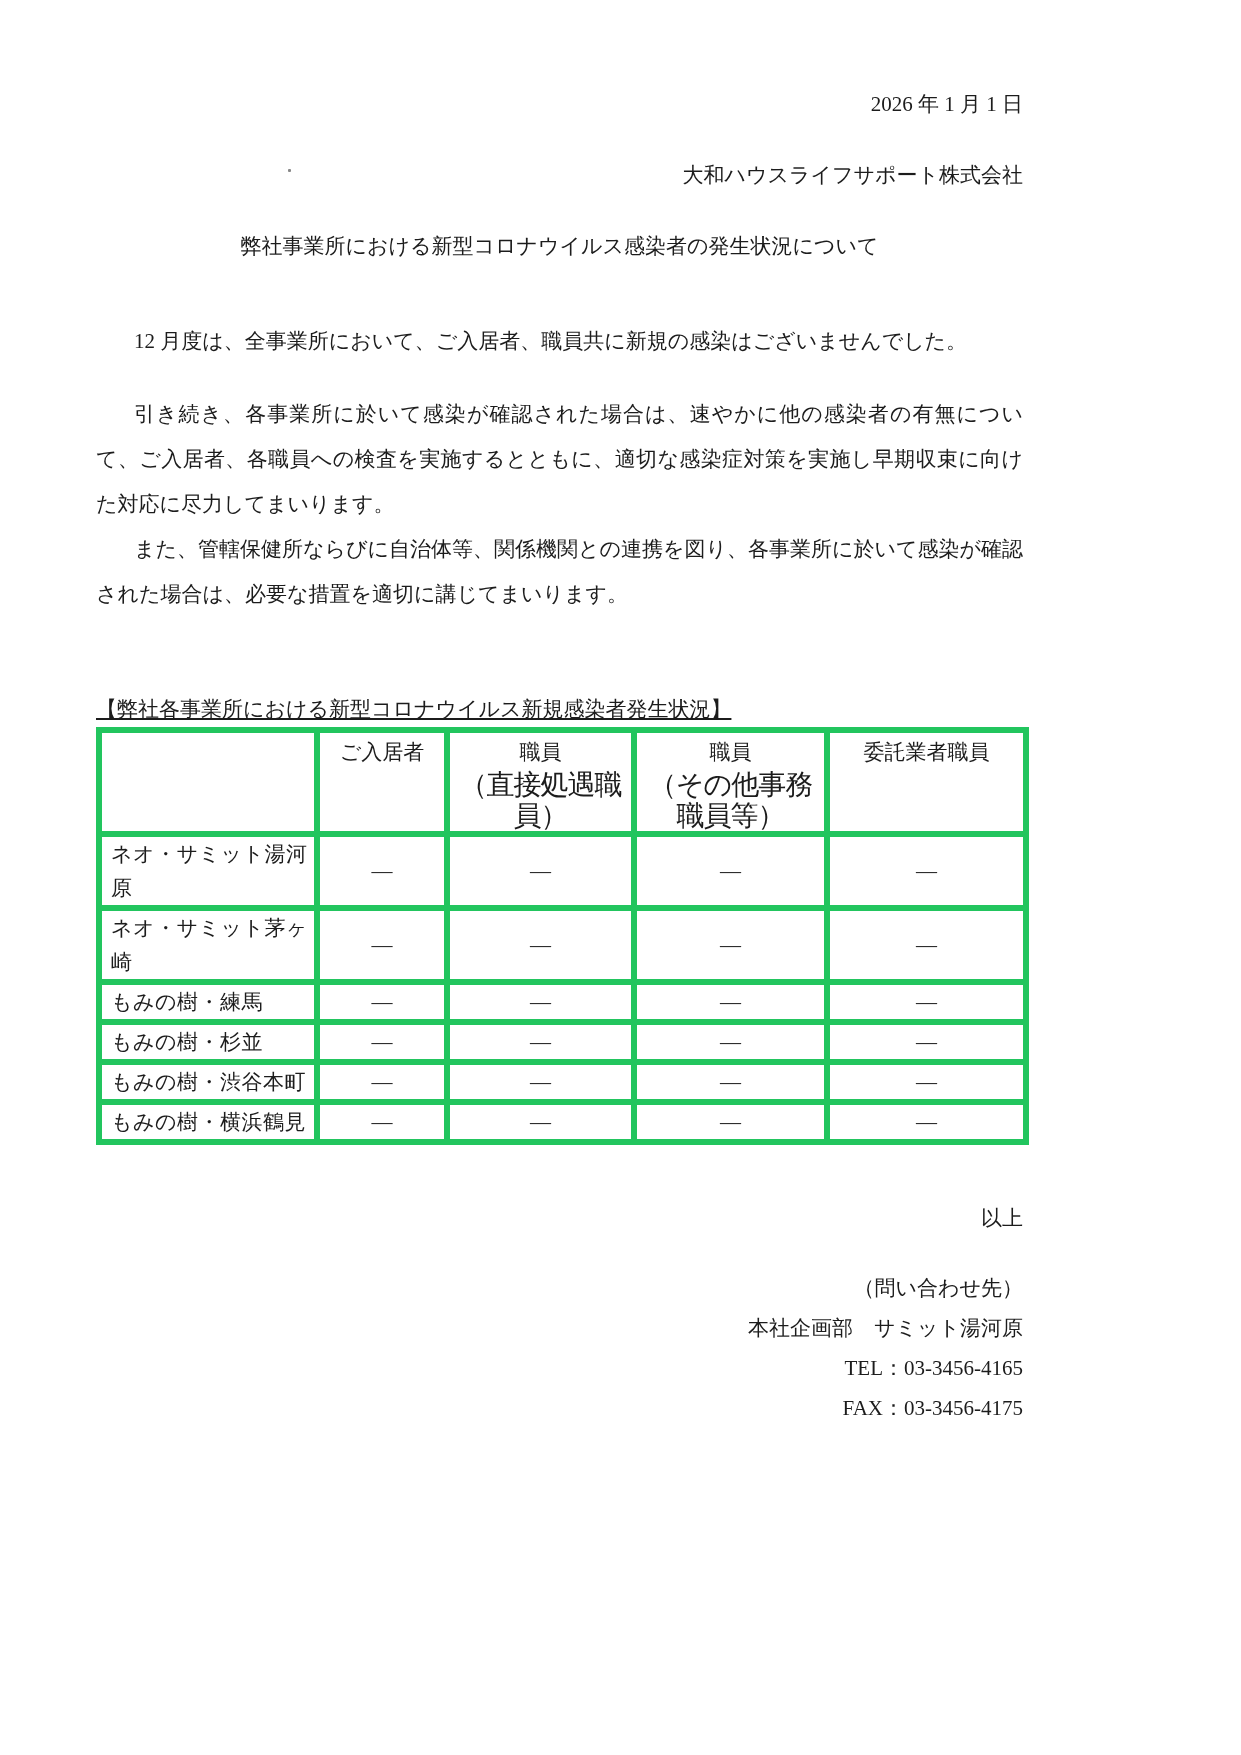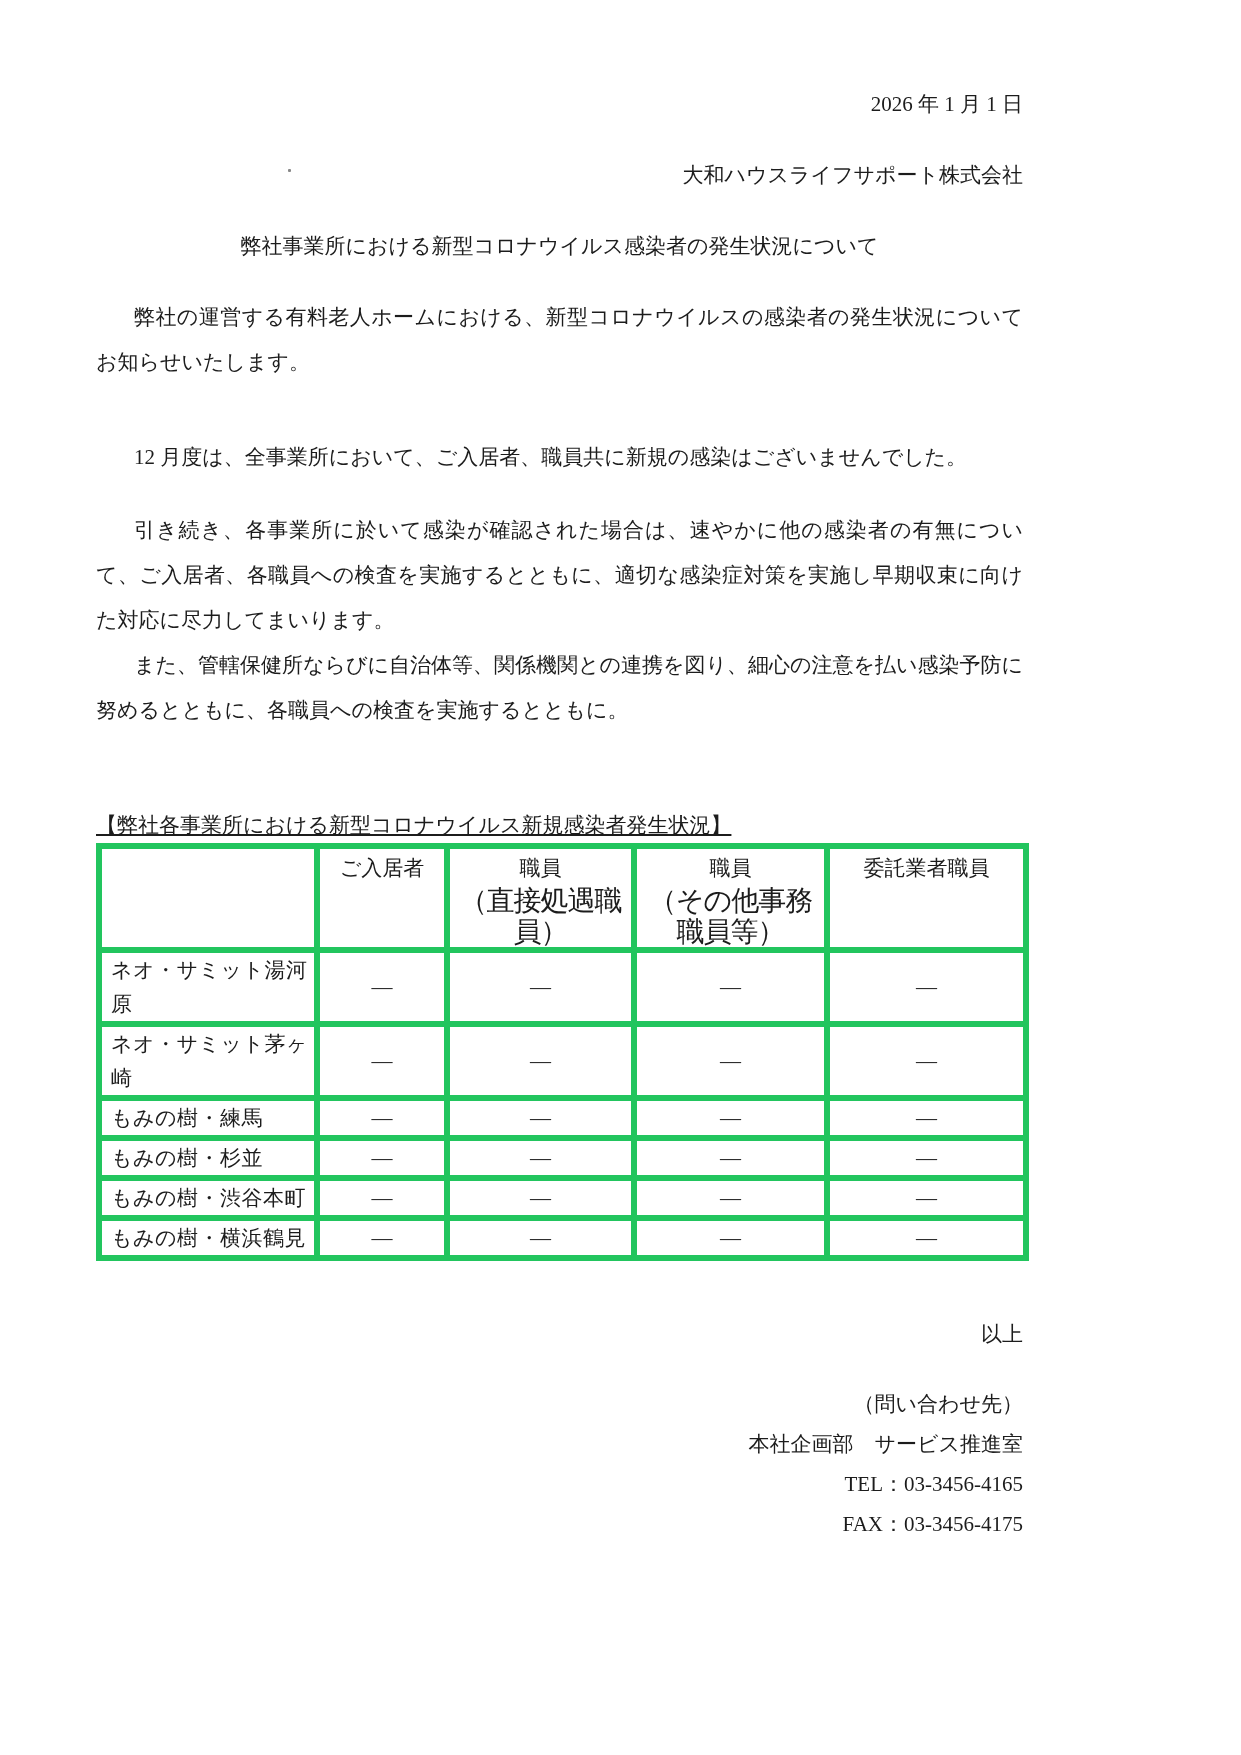--- a/index.html
+++ b/index.html
@@ -84,27 +84,26 @@
 <div class="ink-speck"></div>
 
 <div class="page">
 
   <div class="date right">2026 年 1 月 1 日</div>
 
   <div class="company right">大和ハウスライフサポート株式会社</div>
 
   <div class="title">弊社事業所における新型コロナウイルス感染者の発生状況について</div>
 
-  <p class="para p1">弊社の運営する有料老人ホームにおける、新型コロナウイルスの感染者の発生状況についてお知らせいたします。</p>
 
   <p class="para p2">12 月度は、全事業所において、ご入居者、職員共に新規の感染はございませんでした。</p>
 
   <p class="para p3">引き続き、各事業所に於いて感染が確認された場合は、速やかに他の感染者の有無について、ご入居者、各職員への検査を実施するとともに、適切な感染症対策を実施し早期収束に向けた対応に尽力してまいります。</p>
 
-  <p class="para p4">また、管轄保健所ならびに自治体等、関係機関との連携を図り、細心の注意を払い感染予防に努めるとともに、各職員への検査を実施するとともに。</p>
+  <p class="para p4">また、管轄保健所ならびに自治体等、関係機関との連携を図り、各事業所に於いて感染が確認された場合は、必要な措置を適切に講じてまいります。</p>
 
   <div class="section-heading">【弊社各事業所における新型コロナウイルス新規感染者発生状況】</div>
 
 
   <table class="status-table">
     <colgroup>
       <col style="width:218px">
       <col style="width:130px">
       <col style="width:187px">
       <col style="width:193px">
@@ -172,18 +171,18 @@
         <td class="val">―</td>
         <td class="val">―</td>
       </tr>
     </tbody>
   </table>
 
   <div class="closing right">以上</div>
 
   <div class="contact right">
     <div>（問い合わせ先）</div>
-    <div>本社企画部　サービス推進室</div>
+    <div>本社企画部　サミット湯河原</div>
     <div>TEL：03-3456-4165</div>
     <div>FAX：03-3456-4175</div>
   </div>
 
 </div>
 
 </body></html>

